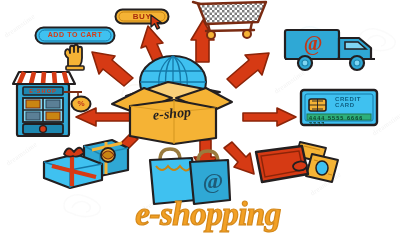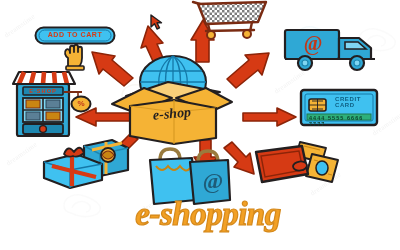--- a/index.html
+++ b/index.html
@@ -149,20 +149,27 @@
     <div class="btnlbl" style="position:absolute;left:0;top:5px;width:82px;text-align:center;color:#D63A14;">ADD TO CART</div>
   </div>
 
   <div class="node" style="left:60px;top:42px;">
     <svg width="30" height="28" viewBox="0 0 30 28">
       <path d="M8 26 L8 16 C5 14 4 10 6 8 C8 6 10 8 10 11 L10 6 C10 3 14 3 14 6 L14 10 L14 5 C14 2 18 2 18 5 L18 10 L18 7 C18 4 22 4 22 7 L22 16 C22 22 19 26 16 26 Z" fill="#F5B335" stroke="#231F20" stroke-width="1.8" stroke-linejoin="round"></path>
       <rect x="6" y="24" width="18" height="4" rx="1" fill="#F5B335" stroke="#231F20" stroke-width="1.6"></rect>
     </svg>
   </div>
 
+  <div class="node" style="left:114px;top:8px;">
+    <svg width="56" height="18" viewBox="0 0 56 18">
+      <rect x="1.5" y="1.5" width="53" height="14" rx="7" fill="#F5B335" stroke="#231F20" stroke-width="2"></rect>
+      <rect x="5" y="4" width="46" height="9" rx="4.5" fill="none" stroke="#C98512" stroke-width="1"></rect>
+    </svg>
+    <div class="btnlbl" style="position:absolute;left:0;top:4px;width:56px;text-align:center;color:#A82B0C;font-size:8px;">BUY</div>
+  </div>
   <div class="node" style="left:150px;top:14px;">
     <svg width="14" height="16" viewBox="0 0 14 16">
       <path d="M1 1 L1 13 L4.5 9.8 L7 15 L9.5 13.8 L7 8.8 L11.5 8.8 Z" fill="#D63A14" stroke="#231F20" stroke-width="1.4" stroke-linejoin="round"></path>
     </svg>
   </div>
 
   <div class="node" style="left:192px;top:0px;">
     <svg width="78" height="40" viewBox="0 0 78 40">
       <defs>
         <pattern id="mesh" width="5" height="5" patternUnits="userSpaceOnUse">

